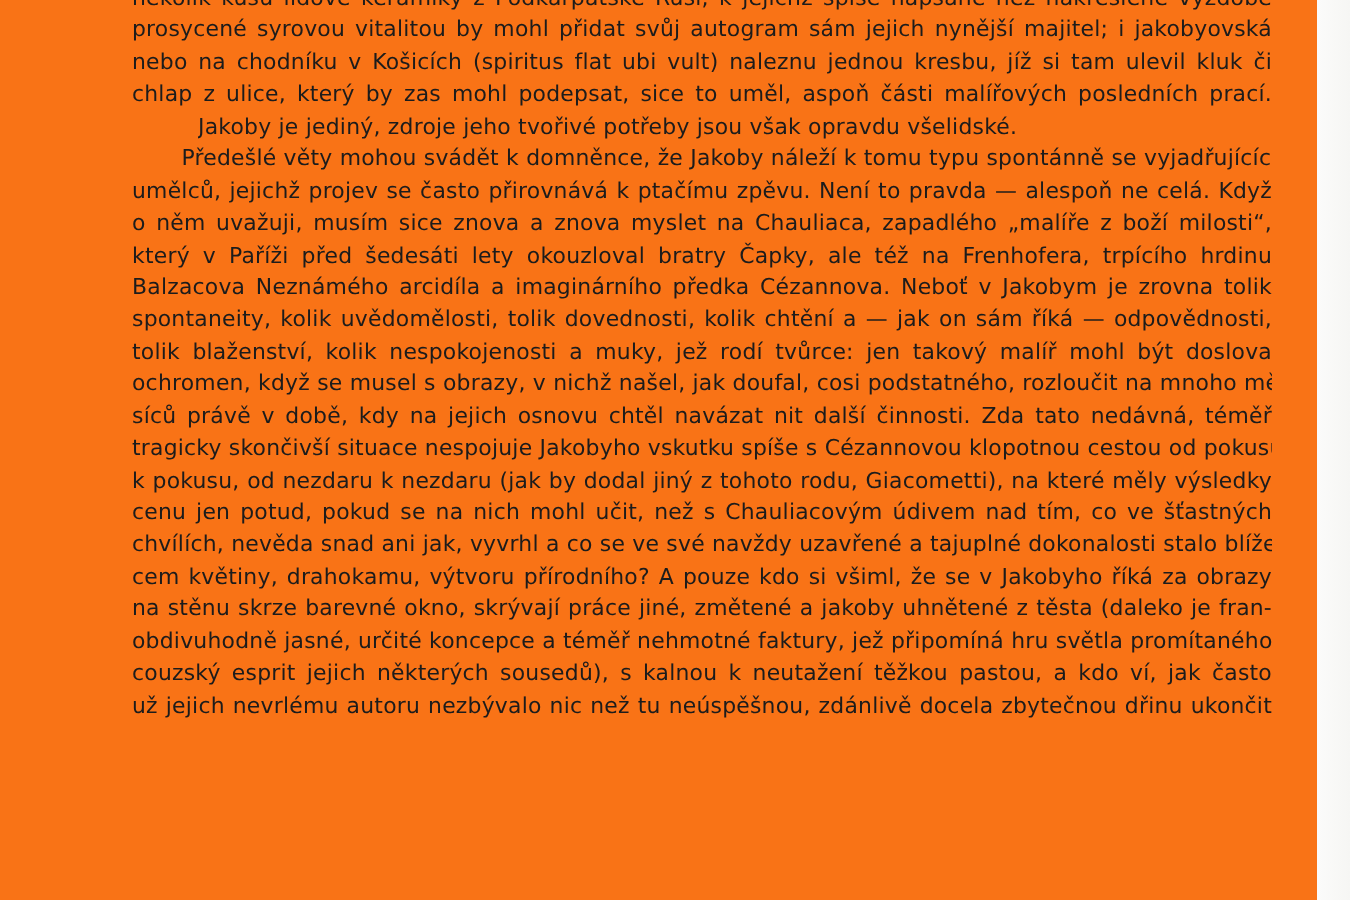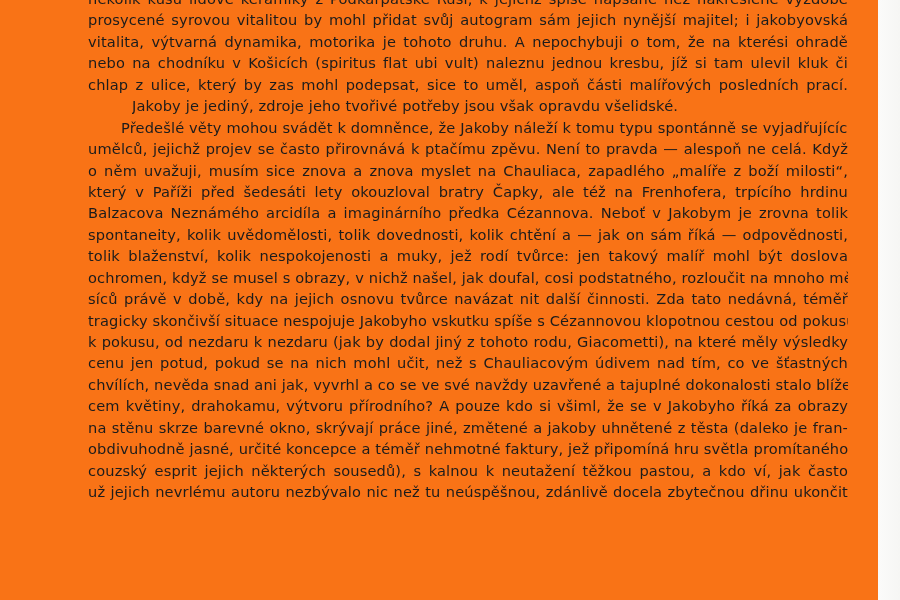--- a/index.html
+++ b/index.html
@@ -54,36 +54,35 @@
   </style>
 </head>
 <body>
 
 <div class="page">
   <div class="text-block">
 
     <div>
       <span class="line">několik kusů lidové keramiky z Podkarpatské Rusi, k jejichž spíše napsané než nakreslené výzdobě</span>
       <span class="line">prosycené syrovou vitalitou by mohl přidat svůj autogram sám jejich nynější majitel; i jakobyovská</span>
-      <span class="line">vitalita, výtvarná dynamika, motorika je tohoto druhu. A nepochybuji o tom, že na kterési ohradě</span>
       <span class="line">nebo na chodníku v Košicích (spiritus flat ubi vult) naleznu jednou kresbu, jíž si tam ulevil kluk či</span>
       <span class="line">chlap z ulice, který by zas mohl podepsat, sice to uměl, aspoň části malířových posledních prací.</span>
       <span class="line last">Jakoby je jediný, zdroje jeho tvořivé potřeby jsou však opravdu všelidské.</span>
     </div>
 
     <div>
       <span class="line indent">Předešlé věty mohou svádět k domněnce, že Jakoby náleží k tomu typu spontánně se vyjadřujících</span>
       <span class="line">umělců, jejichž projev se často přirovnává k ptačímu zpěvu. Není to pravda — alespoň ne celá. Když</span>
       <span class="line">o něm uvažuji, musím sice znova a znova myslet na Chauliaca, zapadlého „malíře z boží milosti“,</span>
       <span class="line">který v Paříži před šedesáti lety okouzloval bratry Čapky, ale též na Frenhofera, trpícího hrdinu</span>
       <span class="line">Balzacova Neznámého arcidíla a imaginárního předka Cézannova. Neboť v Jakobym je zrovna tolik</span>
       <span class="line">spontaneity, kolik uvědomělosti, tolik dovednosti, kolik chtění a — jak on sám říká — odpovědnosti,</span>
       <span class="line">tolik blaženství, kolik nespokojenosti a muky, jež rodí tvůrce: jen takový malíř mohl být doslova</span>
       <span class="line">ochromen, když se musel s obrazy, v nichž našel, jak doufal, cosi podstatného, rozloučit na mnoho mě-</span>
-      <span class="line">síců právě v době, kdy na jejich osnovu tvůrce navázat nit další činnosti. Zda tato nedávná, téměř</span>
+      <span class="line">síců právě v době, kdy na jejich osnovu chtěl navázat nit další činnosti. Zda tato nedávná, téměř</span>
       <span class="line">tragicky skončivší situace nespojuje Jakobyho vskutku spíše s Cézannovou klopotnou cestou od pokusu</span>
       <span class="line">k pokusu, od nezdaru k nezdaru (jak by dodal jiný z tohoto rodu, Giacometti), na které měly výsledky</span>
       <span class="line">cenu jen potud, pokud se na nich mohl učit, než s Chauliacovým údivem nad tím, co ve šťastných</span>
       <span class="line">chvílích, nevěda snad ani jak, vyvrhl a co se ve své navždy uzavřené a tajuplné dokonalosti stalo blížen-</span>
       <span class="line">cem květiny, drahokamu, výtvoru přírodního? A pouze kdo si všiml, že se v Jakobyho říká za obrazy</span>
       <span class="line">na stěnu skrze barevné okno, skrývají práce jiné, změtené a jakoby uhnětené z těsta (daleko je fran-</span>
       <span class="line">obdivuhodně jasné, určité koncepce a téměř nehmotné faktury, jež připomíná hru světla promítaného</span>
       <span class="line">couzský esprit jejich některých sousedů), s kalnou k neutažení těžkou pastou, a kdo ví, jak často</span>
       <span class="line">už jejich nevrlému autoru nezbývalo nic než tu neúspěšnou, zdánlivě docela zbytečnou dřinu ukončit</span>
     </div>

